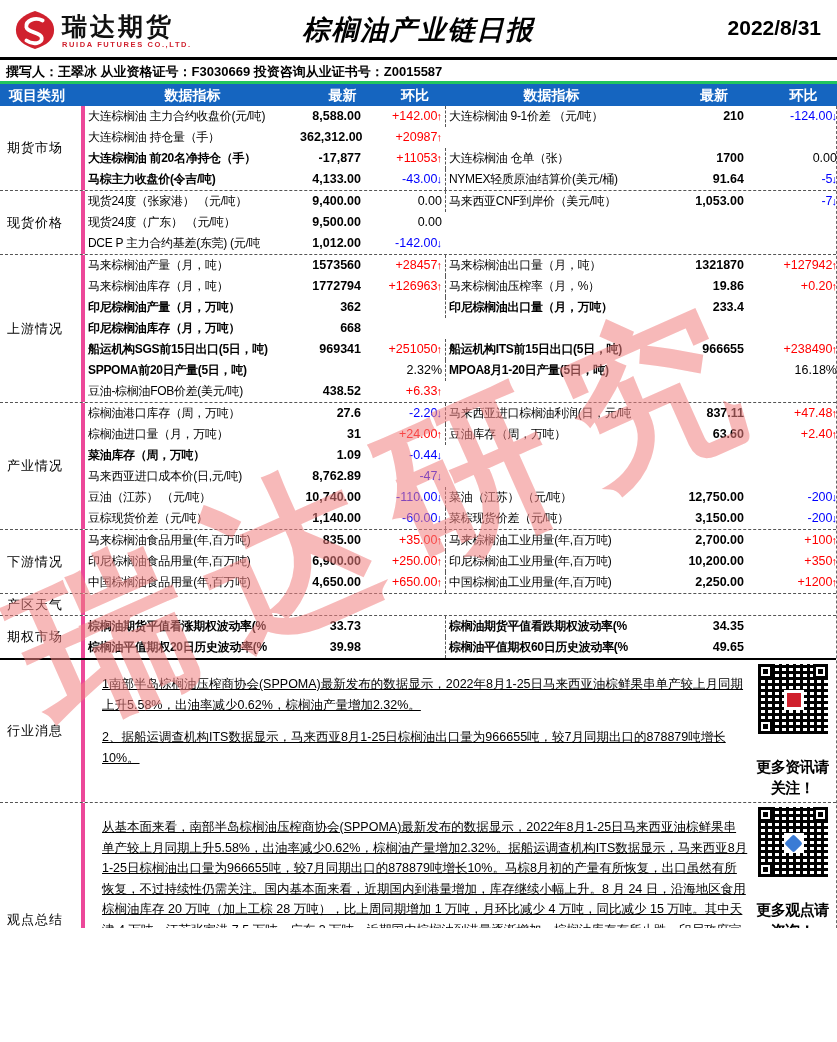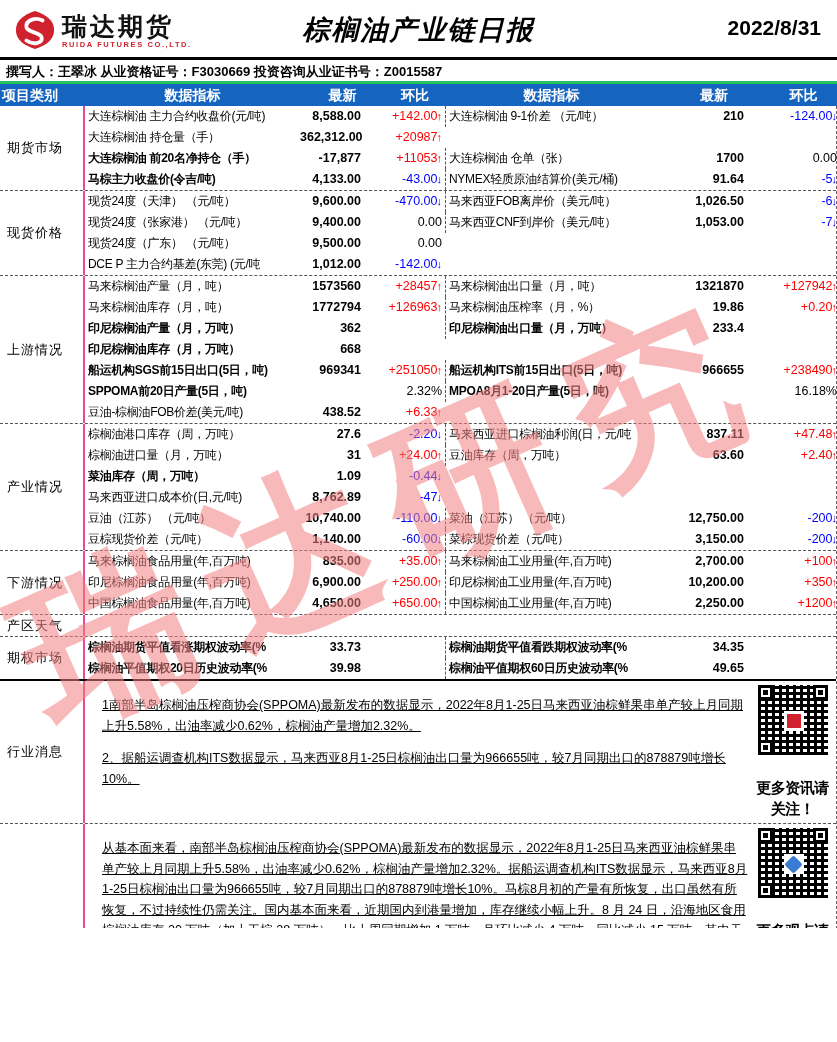--- a/index.html
+++ b/index.html
@@ -20,28 +20,28 @@
   .title{position:absolute;left:0;right:0;top:12px;text-align:center;font-size:27px;font-weight:700;letter-spacing:2px;font-style:italic;}
   .date{position:absolute;right:16px;top:16px;font-size:21px;font-weight:700;}
   .rule1{height:3px;background:#000;}
   .author{height:24px;line-height:24px;padding-left:6px;font-size:13px;font-weight:700;border-bottom:3px solid #22c55e;}
 
   
   .thead{display:grid;grid-template-columns:85px 215px 85px 60px 213px 112px 67px;
     background:var(--accent-blue);color:#fff;height:22px;line-height:22px;
     font-size:14px;font-weight:700;}
   .thead .h{text-align:center;overflow:hidden;white-space:nowrap;}
-  .thead .h:first-child{text-align:left;padding-left:2px;}
+  .thead .h:first-child{text-align:left;padding-left:9px;}
 
   
   #table-body{border-right:1px dashed #666;}
   .section{display:flex;border-top:1px dashed #555;}
   .section:first-child{border-top:none;}
   .section.sep-solid{border-top:2.5px solid #000;}
-  .cat{width:85px;flex:0 0 85px;border-right:2px solid #ec4899;display:flex;align-items:center;
+  .cat{width:85px;flex:0 0 85px;border-right:4px solid #ec4899;display:flex;align-items:center;
     font-size:13px;padding-left:7px;letter-spacing:1px;}
   .secbody{flex:1;min-width:0;}
   .row{display:grid;grid-template-columns:215px 85px 60px 213px 112px 67px;height:21px;align-items:center;}
   .c{overflow:hidden;white-space:nowrap;font-size:12px;line-height:21px;}
   .c.lab{padding-left:3px;letter-spacing:-0.3px;}
   .c.lab.r{border-left:1px dashed #555;}
   .c.b{font-weight:700;}
   .c.val{text-align:right;font-weight:700;font-size:12.5px;padding-right:24px;}
   .c.val.r{padding-right:26px;}
   .c.chg{text-align:right;font-weight:400;font-size:12.5px;padding-right:3px;}
@@ -143,28 +143,20 @@
             <div class="c lab r">NYMEX轻质原油结算价(美元/桶)</div>
             <div class="c val r">91.64</div>
             <div class="c chg r dir-down"><span>-5</span><span class="arr">↓</span></div>
           </div>
         </div>
       </div>
       <div class="section">
         <div class="cat">现货价格</div>
         <div class="secbody">
           <div class="row">
-            <div class="c lab l">现货24度（天津） （元/吨）</div>
-            <div class="c val l">9,600.00</div>
-            <div class="c chg l dir-down"><span>-470.00</span><span class="arr">↓</span></div>
-            <div class="c lab r">马来西亚FOB离岸价（美元/吨）</div>
-            <div class="c val r">1,026.50</div>
-            <div class="c chg r dir-down"><span>-6</span><span class="arr">↓</span></div>
-          </div>
-          <div class="row">
             <div class="c lab l">现货24度（张家港） （元/吨）</div>
             <div class="c val l">9,400.00</div>
             <div class="c chg l dir-none"><span>0.00</span></div>
             <div class="c lab r">马来西亚CNF到岸价（美元/吨）</div>
             <div class="c val r">1,053.00</div>
             <div class="c chg r dir-down"><span>-7</span><span class="arr">↓</span></div>
           </div>
           <div class="row">
             <div class="c lab l">现货24度（广东） （元/吨）</div>
             <div class="c val l">9,500.00</div>

